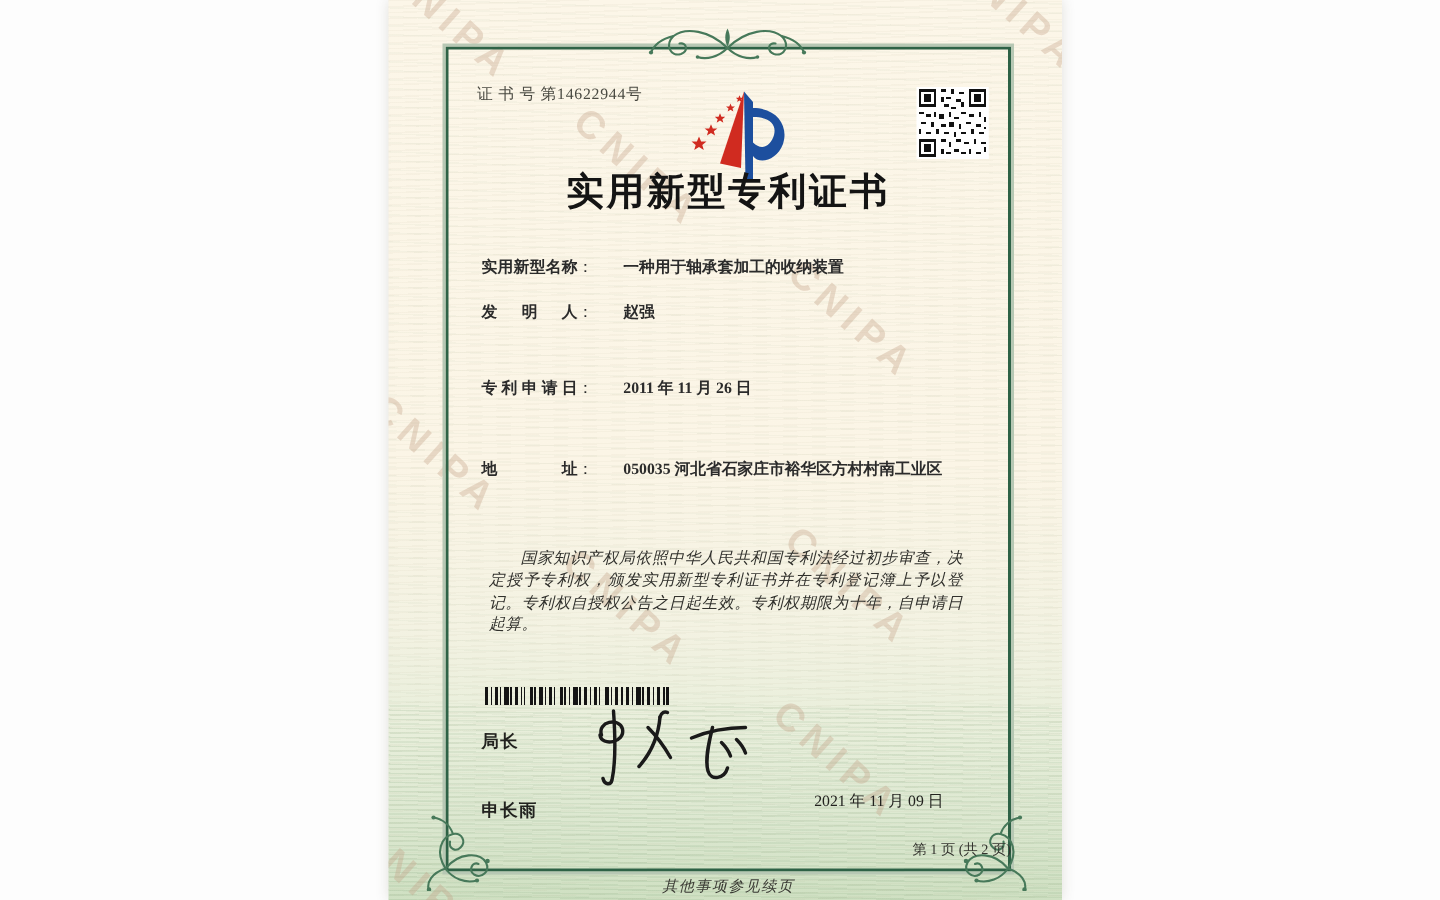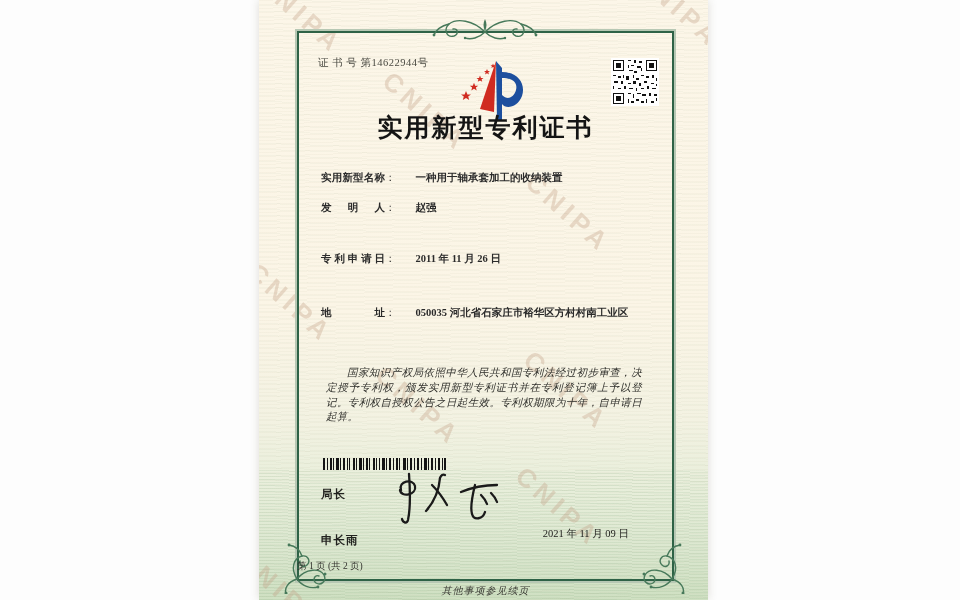--- a/index.html
+++ b/index.html
@@ -55,21 +55,21 @@
   }
   .body-text p{margin:16px;text-indent:2em;font-family:Liberation Mono, monospace;}
   
   .barcode{position:absolute;left:64px;top:458px;width:124px;height:12px;z-index:4;}
   .signoff-title{position:absolute;left:62px;top:487px;z-index:4;
     font-family:"Liberation Sans","DejaVu Sans",sans-serif;font-weight:600;font-size:11.5px;color:#22221f;letter-spacing:1px;}
   .signoff-name{position:absolute;left:62px;top:509px;z-index:4;
     font-family:"Liberation Sans","DejaVu Sans",sans-serif;font-weight:600;font-size:11.5px;color:#22221f;letter-spacing:1px;margin-top:24px;}
   .signature{position:absolute;left:126px;top:468px;width:124px;height:60px;z-index:4;}
   .issue-date{position:absolute;left:270px;top:527px;width:100px;z-index:4;text-align:right;font-size:10.5px;color:#22221f;}
-  .page-info{position:absolute;left:38px;top:560px;width:377px;z-index:4;text-align:left;font-size:9.5px;color:#33332e;}
+  .page-info{position:absolute;left:38px;top:560px;width:377px;z-index:4;text-align:right;font-size:9.5px;color:#33332e;}
   .footer-note{position:absolute;left:38px;top:584px;width:377px;z-index:4;text-align:center;
     font-size:10px;font-style:italic;color:#3a3a34;letter-spacing:1px;}
 </style>
 </head>
 <body>
 
 <div class="stage">
   <div class="paper">
 
     <span class="wm" style="left:41px;top:14px">CNIPA</span>

